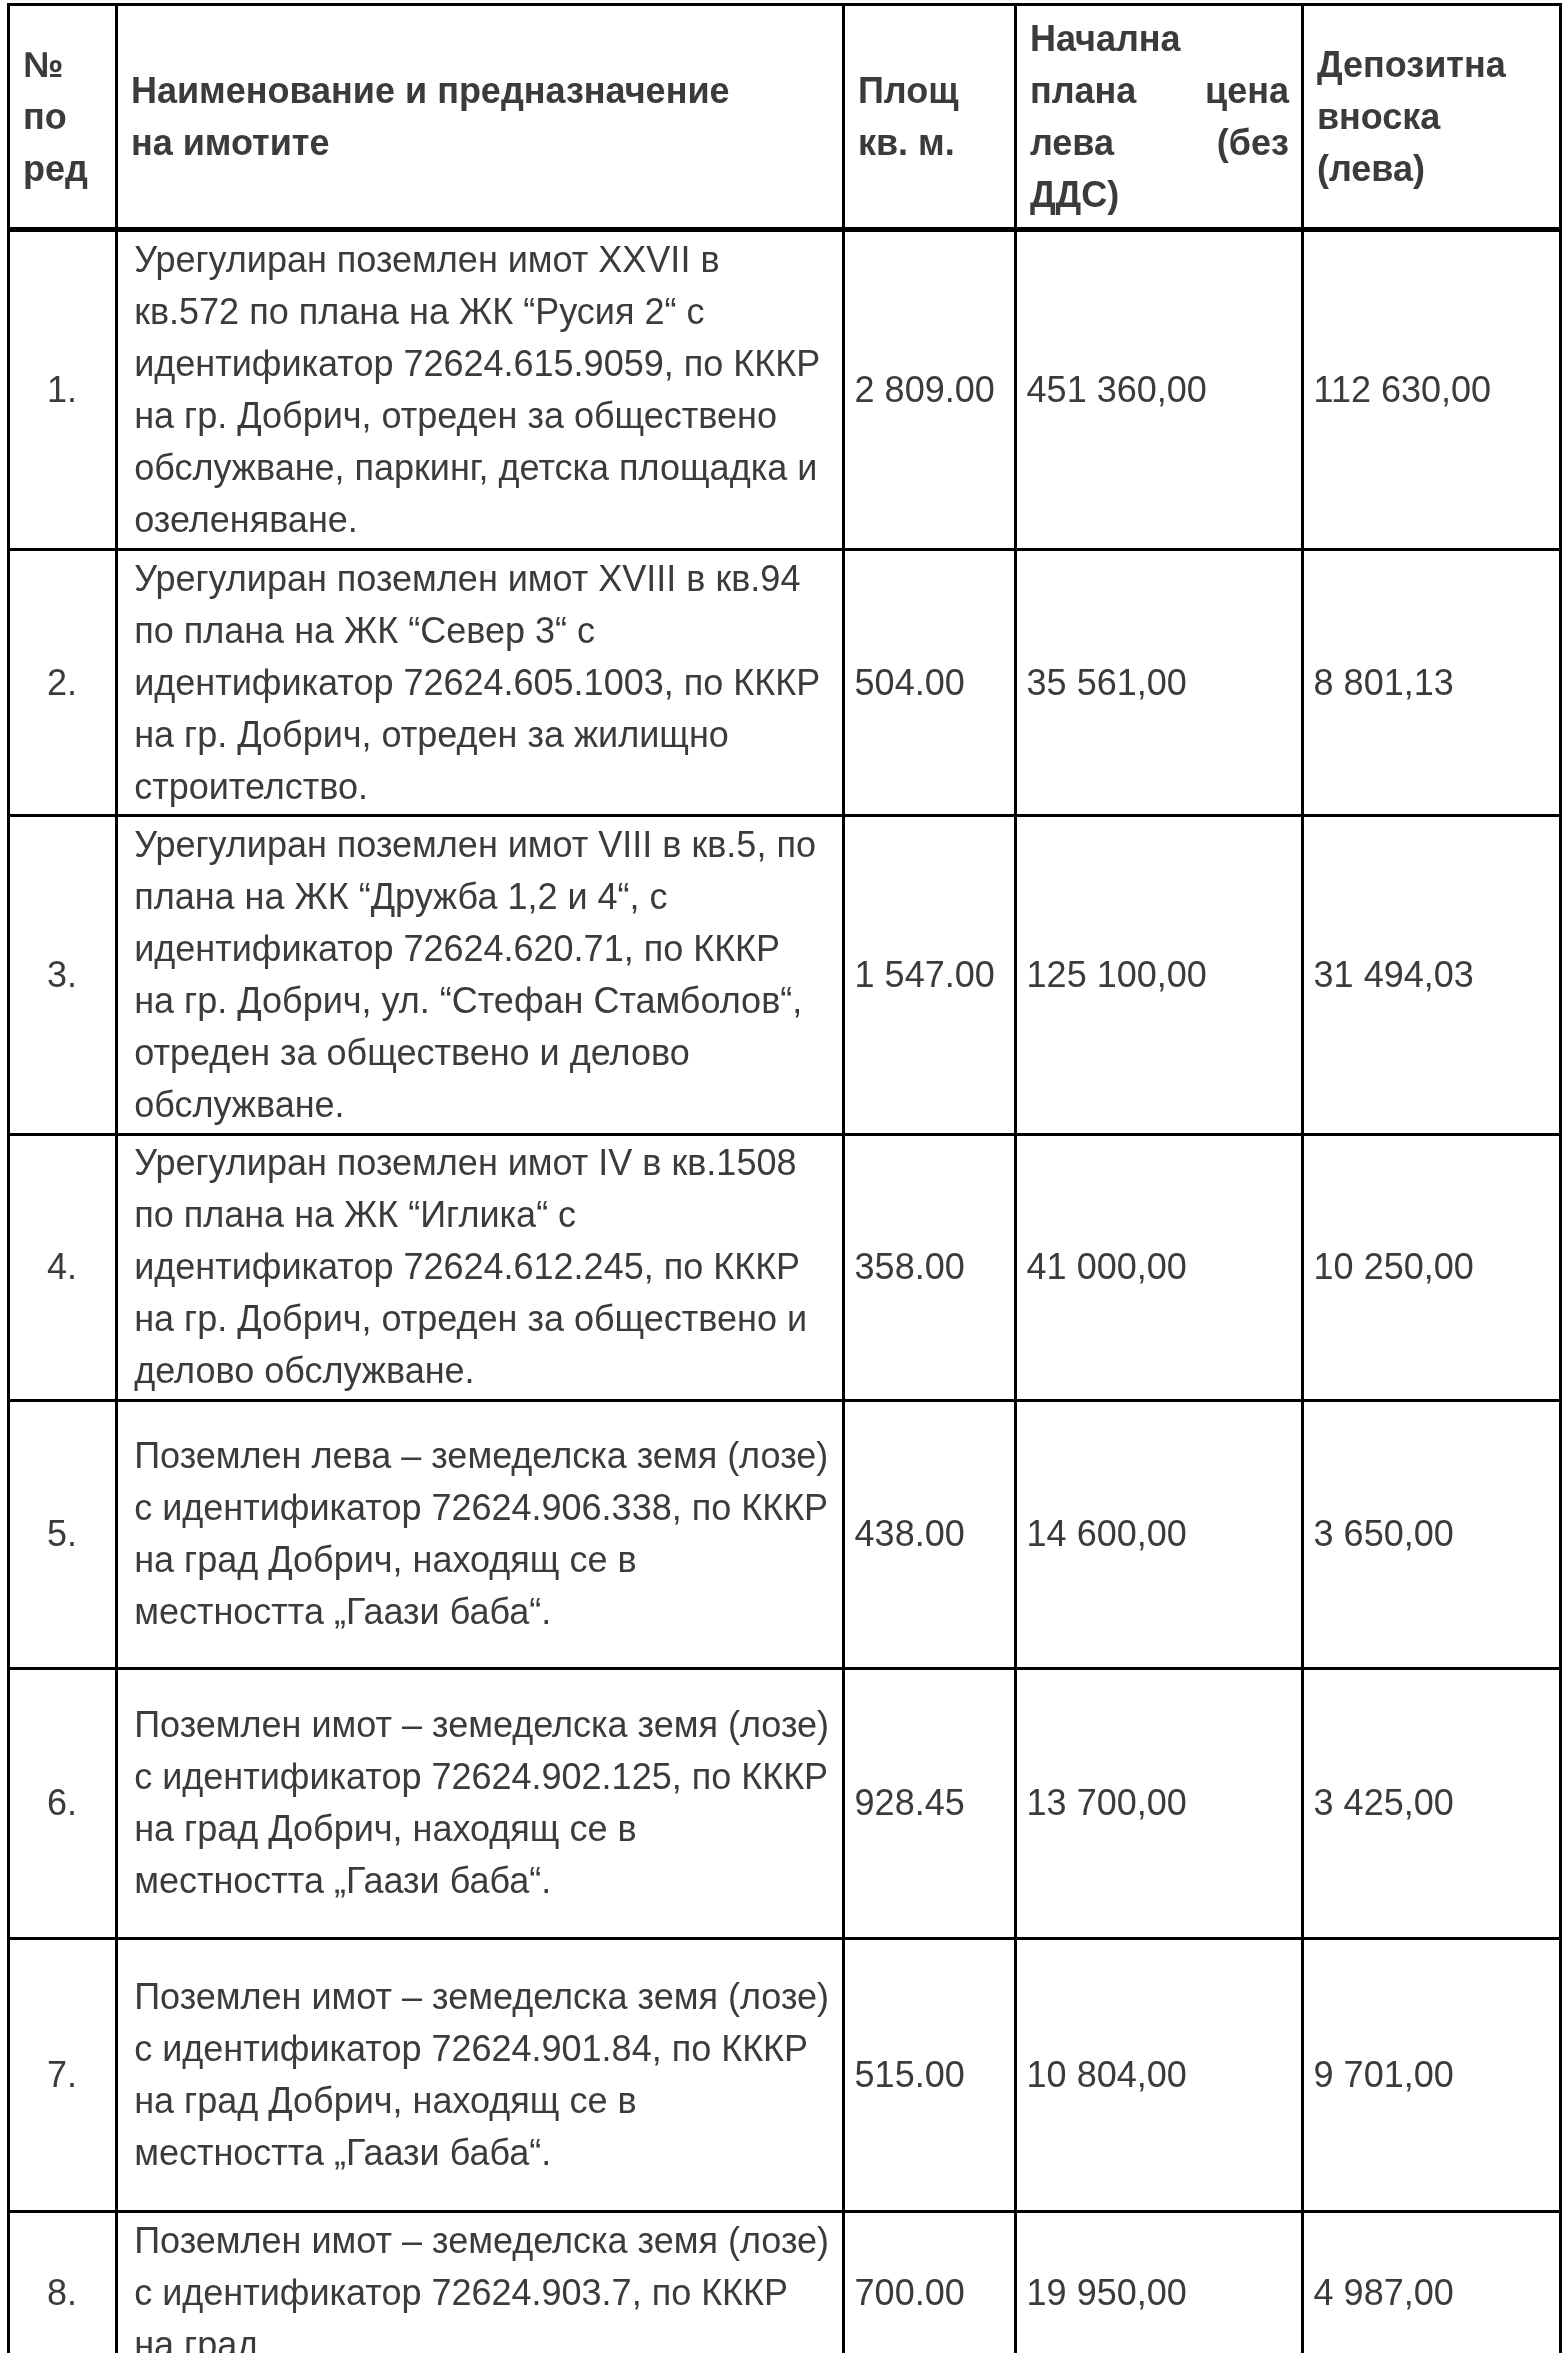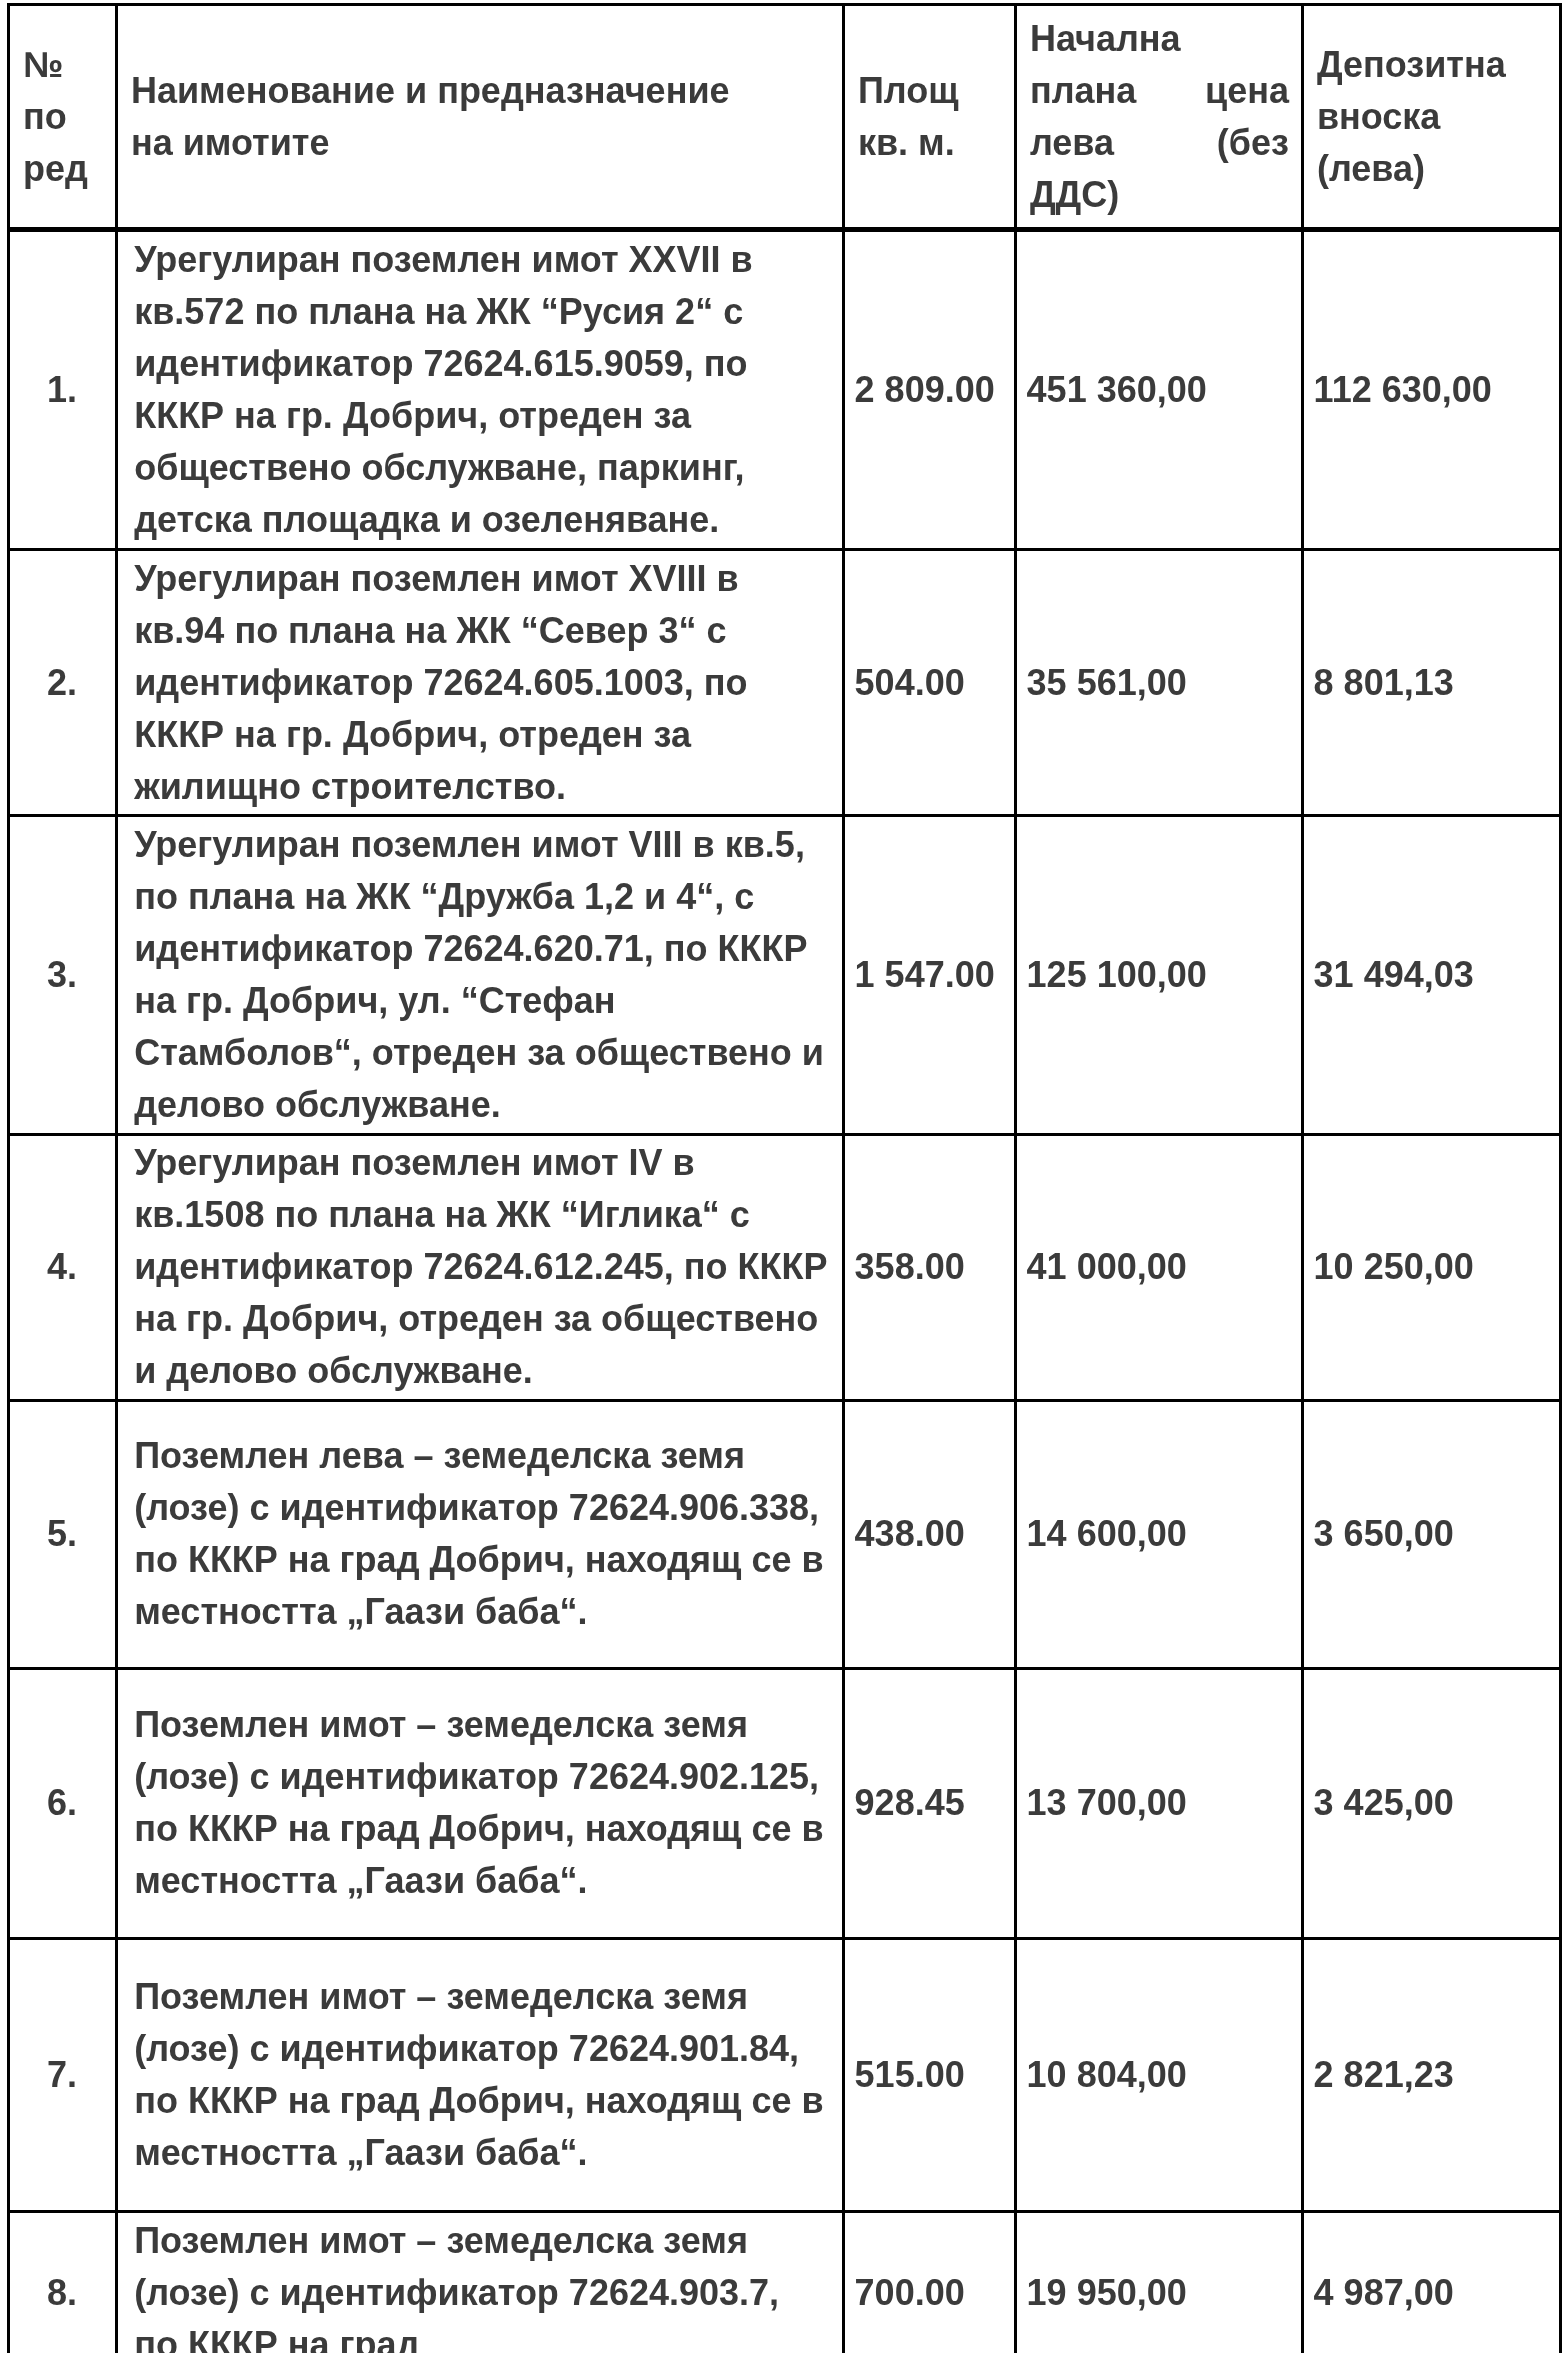--- a/index.html
+++ b/index.html
@@ -29,21 +29,20 @@
   table.props col.c1 { width: 108px; }
   table.props col.c2 { width: 727px; }
   table.props col.c3 { width: 172px; }
   table.props col.c4 { width: 287px; }
   table.props col.c5 { width: 258px; }
 
   table.props th, table.props td {
     border: 3.3px solid #000000;
     vertical-align: middle;
     overflow: hidden;
-    font-weight: bold;
   }
   
   table.props thead th { border-bottom-width: 5.8px; }
 
   table.props thead tr { height: 213px; }
   table.props thead th {
     font-weight: bold;
     text-align: left;
     padding: 6.6px 11.6px 6.6px 13.3px;
   }
@@ -134,21 +133,21 @@
         <td class="desc">Поземлен имот – земеделска земя (лозе) с идентификатор 72624.902.125, по КККР на град Добрич, находящ се в местността „Гаази баба“.</td>
         <td class="val">928.45</td>
         <td class="val">13 700,00</td>
         <td class="val">3 425,00</td>
       </tr>
       <tr>
         <td class="num">7.</td>
         <td class="desc">Поземлен имот – земеделска земя (лозе) с идентификатор 72624.901.84, по КККР на град Добрич, находящ се в местността „Гаази баба“.</td>
         <td class="val">515.00</td>
         <td class="val">10 804,00</td>
-        <td class="val">2 821,23</td>
+        <td class="val">9 701,00</td>
       </tr>
       <tr>
         <td class="num">8.</td>
         <td class="desc">Поземлен имот – земеделска земя (лозе) с идентификатор 72624.903.7, по КККР на град</td>
         <td class="val">700.00</td>
         <td class="val">19 950,00</td>
         <td class="val">4 987,00</td>
       </tr>
     </tbody>
 </table>

